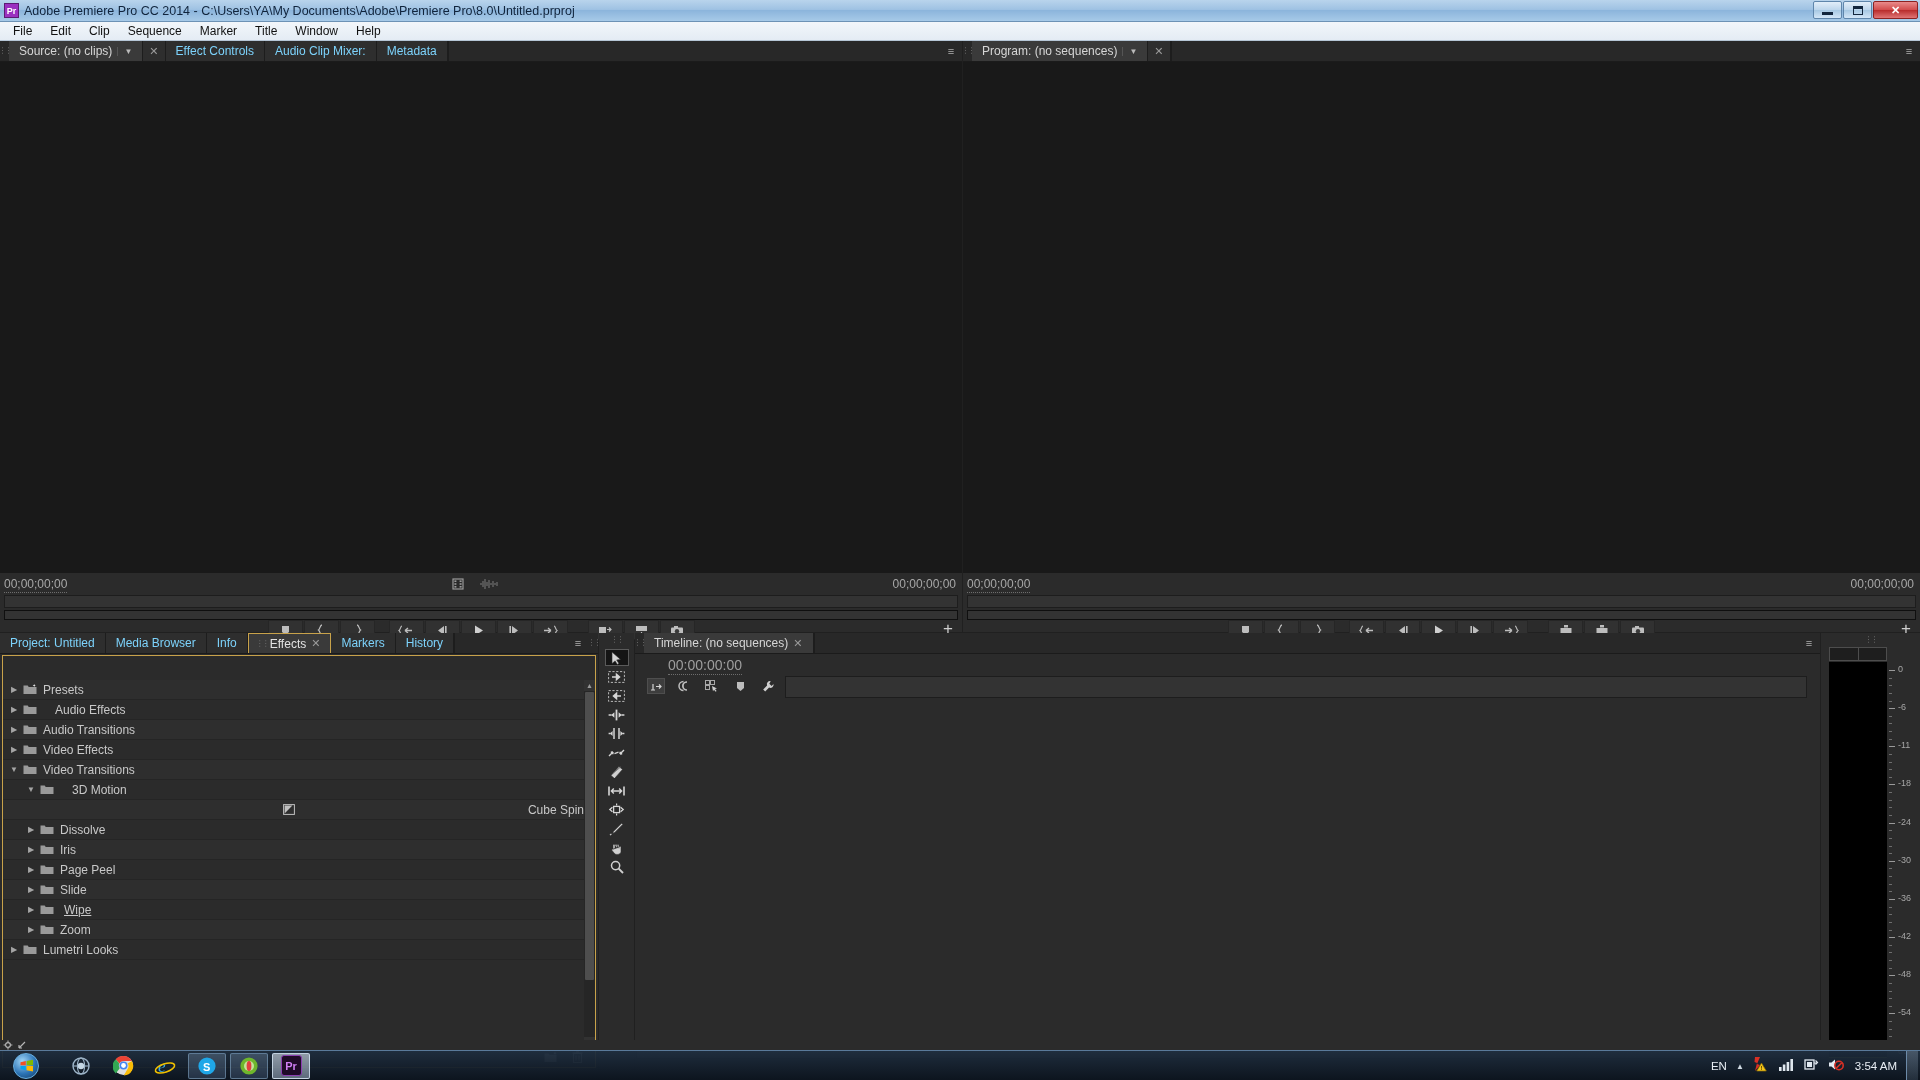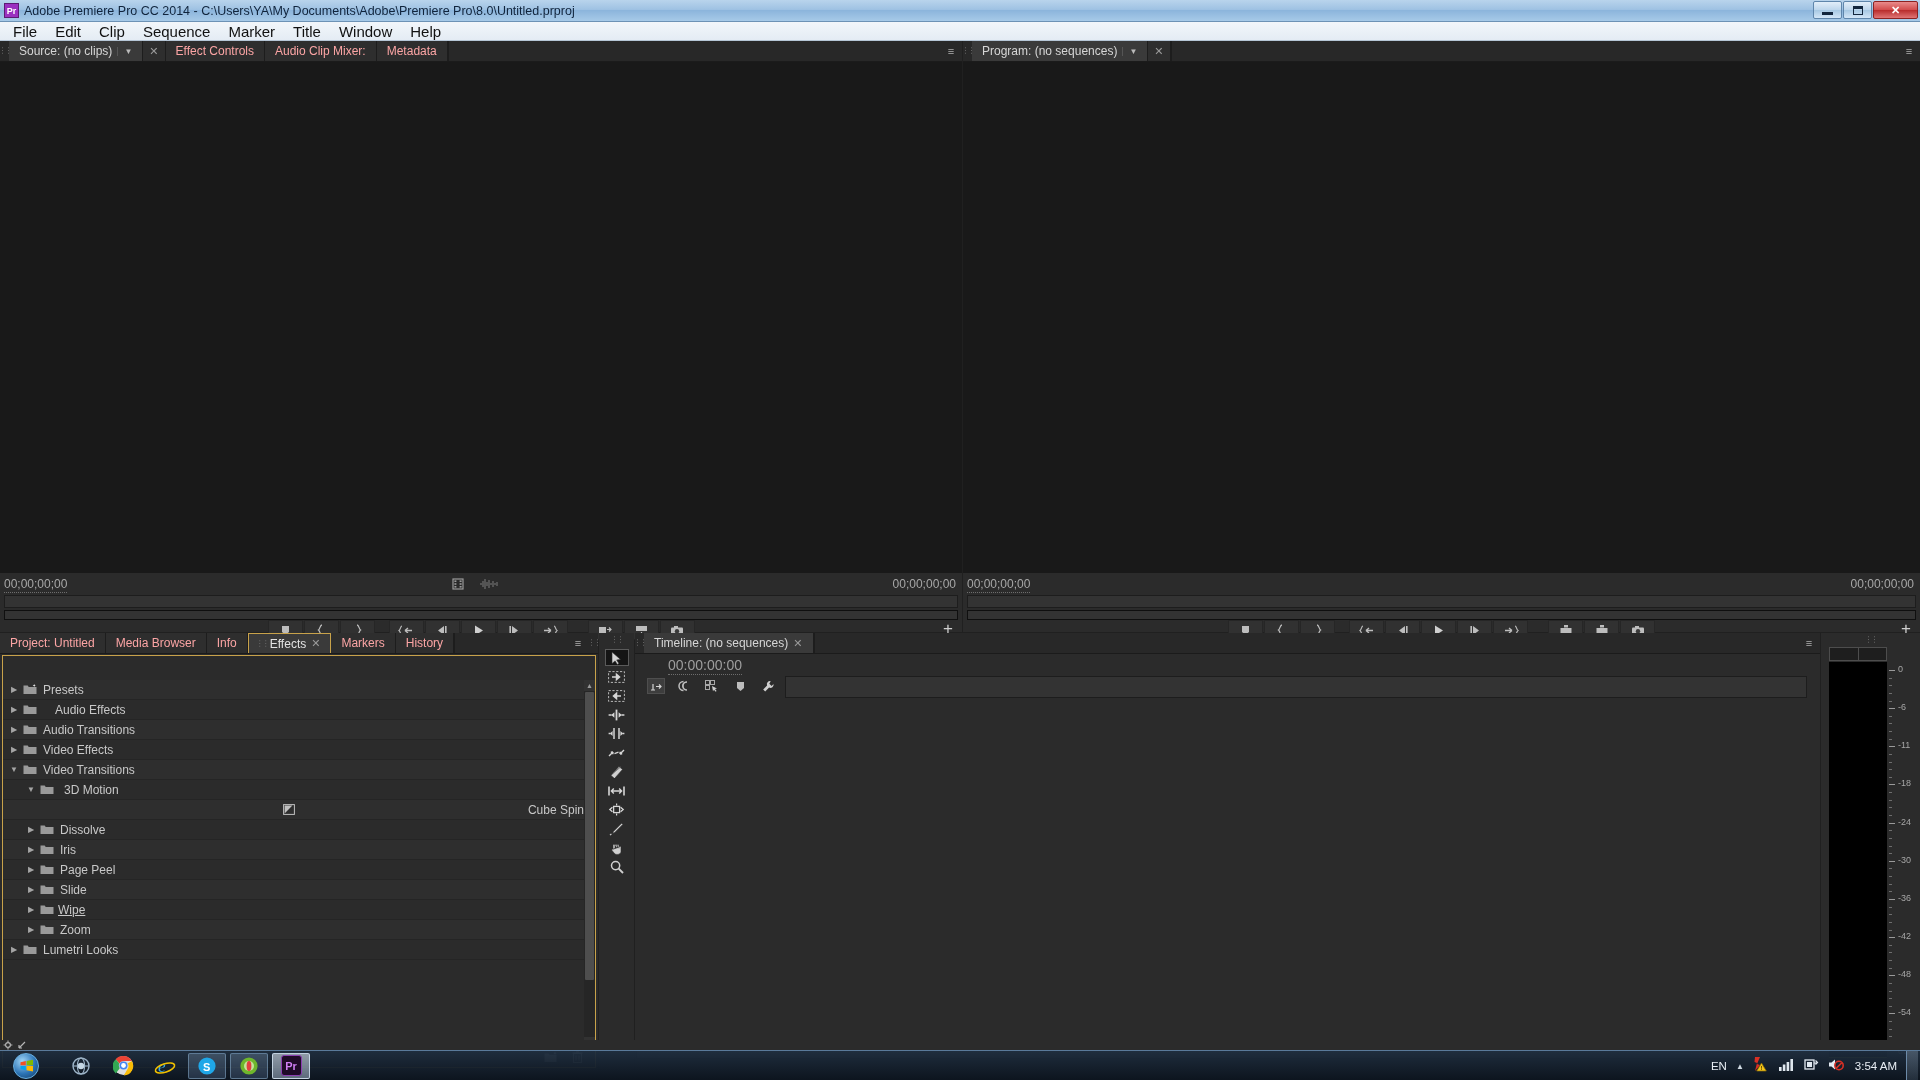--- a/index.html
+++ b/index.html
@@ -43,40 +43,40 @@
   .win-min-glyph { width: 11px; height: 3px; background: #12263d; margin-top: 6px; }
   .win-max-glyph { width: 10px; height: 9px; border: 1.5px solid #12263d; border-top-width: 3px; }
 
   
   .menubar {
     position: absolute; left: 0; top: 22px; width: 1920px; height: 19px;
     background: linear-gradient(to bottom,#f2f6fa,#e4ecf4);
     border-bottom: 1px solid #b6c6d6;
     display: flex; align-items: center; padding-left: 4px;
   }
-  .menu-item { font-size: 15px; color: #111; padding: 18px 9px; cursor: default; }
+  .menu-item { font-size: 12px; color: #111; padding: 18px 9px; cursor: default; }
 
   
   .workspace { position: absolute; left: 0; top: 41px; width: 1920px; height: 999px; background: #202020; padding-left: 21px; }
 
   .panel { position: absolute; background: #2b2b2b; }
   .panel-tabbar {
     height: 21px; background: #282828;
     display: flex; align-items: stretch;
     border-bottom: 1px solid #1b1b1b;
     position: relative;
   }
   .grip {
     width: 9px; display: flex; align-items: center; justify-content: center;
     color: #777; font-size: 9px; letter-spacing: 0; line-height: 4px;
   }
   .grip::before { content: "⋮⋮"; font-size: 8px; color: #6e6e6e; letter-spacing: -2px; }
   .tab {
     display: flex; align-items: center; gap: 5px;
-    padding: 0 10px; font-size: 12px; color: #fca5a5;
+    padding: 0 10px; font-size: 12px; color: #7dd3fc;
     background: #2e2e2e; border-right: 1px solid #1d1d1d;
     white-space: nowrap;
   }
   .tab.active { background: #3a3a3a; color: #d6d6d6; }
   .tab.active-gold { background: #3a3a3a; color: #e3e3e3; border-top: 1px solid #c8a24a; border-left: 1px solid #c8a24a; border-right: 1px solid #c8a24a; }
   .tab .dd { font-size: 8px; border-left: 1px solid #555; padding-left: 6px; color: #bbb; }
   .tab .x { font-size: 11px; color: #9a9a9a; }
   .tab-filler { flex: 1; background: #282828; border-left: 1px solid #1d1d1d; }
   .panel-menu { width: 22px; display: flex; align-items: center; justify-content: center; color: #b0b0b0; font-size: 11px; }
 
@@ -512,21 +512,21 @@
               </span>
               <span style="margin-left: 4px;">Video Transitions</span>
             </div>
             <div class="trow" style="padding-left: 21px;">
               <span class="twist">▼</span>
               <span class="folder">
                 <svg width="14" height="11" viewBox="0 0 14 11">
                   <path d="M0.5 1.5h4.2l1 1.4H13.5V10H0.5z" fill="#9a9a9a"></path>
                 </svg>
               </span>
-              <span style="margin-left: 8px;">3D Motion</span>
+              <span style="margin-left: 16px;">3D Motion</span>
             </div>
             <div class="trow" style="padding-left: 38px; justify-content: space-between;">
               <span class="twist"></span>
               <span class="eff-icon">
                 <svg width="12" height="11" viewBox="0 0 12 11">
                   <rect x="0.6" y="0.6" width="10.8" height="9.8" fill="none" stroke="#c0c0c0" stroke-width="1"></rect>
                   <path d="M1.6 9.4V1.6h7.8z" fill="#c0c0c0"></path>
                 </svg>
               </span>
               <span style="margin-left: 4px;">Cube Spin</span>
@@ -567,21 +567,21 @@
               </span>
               <span style="margin-left: 4px;">Slide</span>
             </div>
             <div class="trow" style="padding-left: 21px;">
               <span class="twist">▶</span>
               <span class="folder">
                 <svg width="14" height="11" viewBox="0 0 14 11">
                   <path d="M0.5 1.5h4.2l1 1.4H13.5V10H0.5z" fill="#9a9a9a"></path>
                 </svg>
               </span>
-              <span style="margin-left: 2px; text-decoration: underline;">Wipe</span>
+              <span style="margin-left: 8px; text-decoration: underline;">Wipe</span>
             </div>
             <div class="trow" style="padding-left: 21px;">
               <span class="twist">▶</span>
               <span class="folder">
                 <svg width="14" height="11" viewBox="0 0 14 11">
                   <path d="M0.5 1.5h4.2l1 1.4H13.5V10H0.5z" fill="#9a9a9a"></path>
                 </svg>
               </span>
               <span style="margin-left: 4px;">Zoom</span>
             </div>

